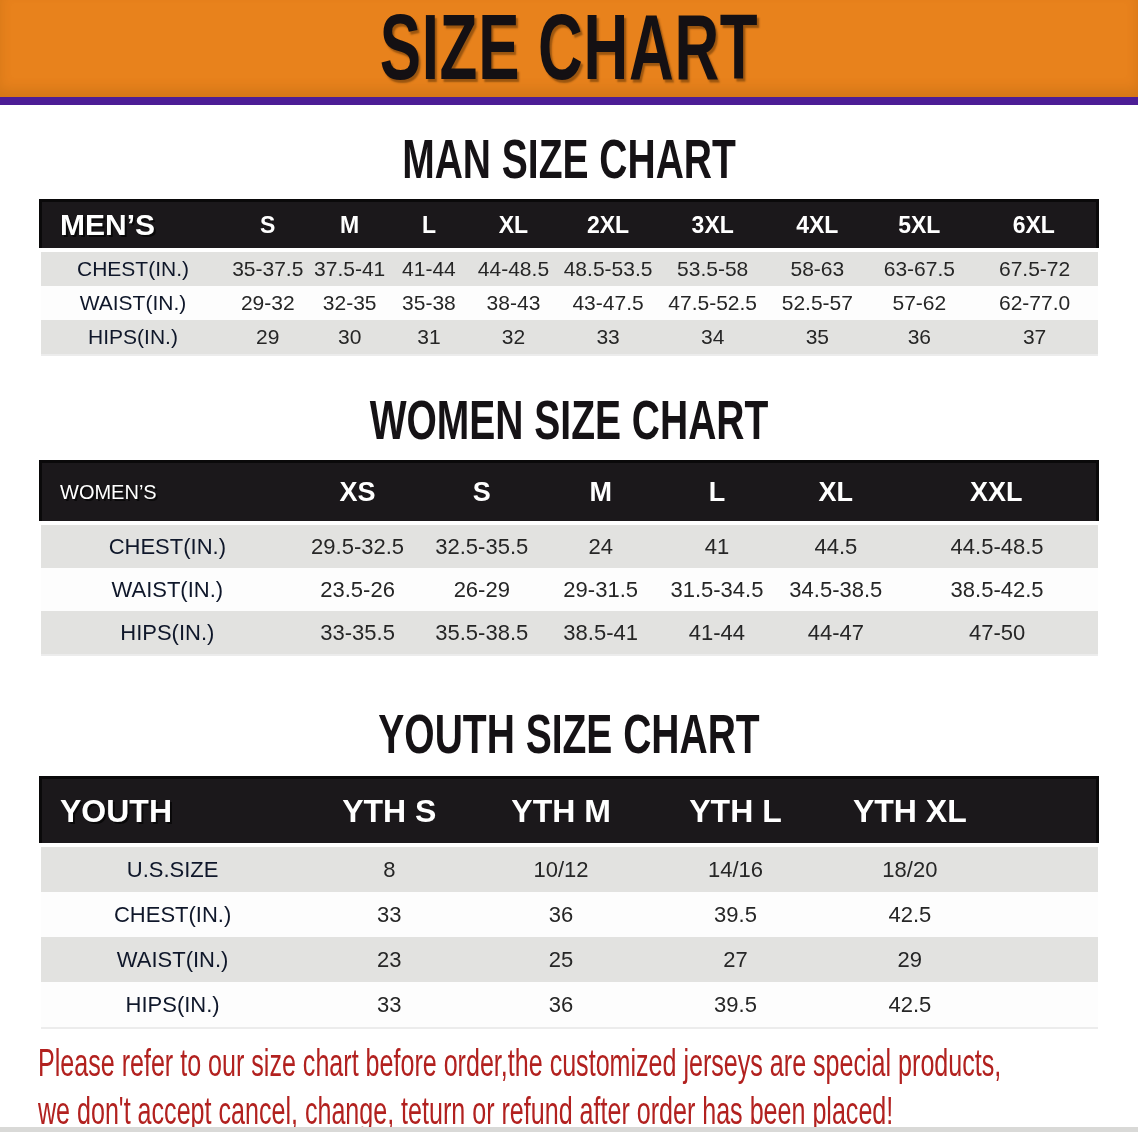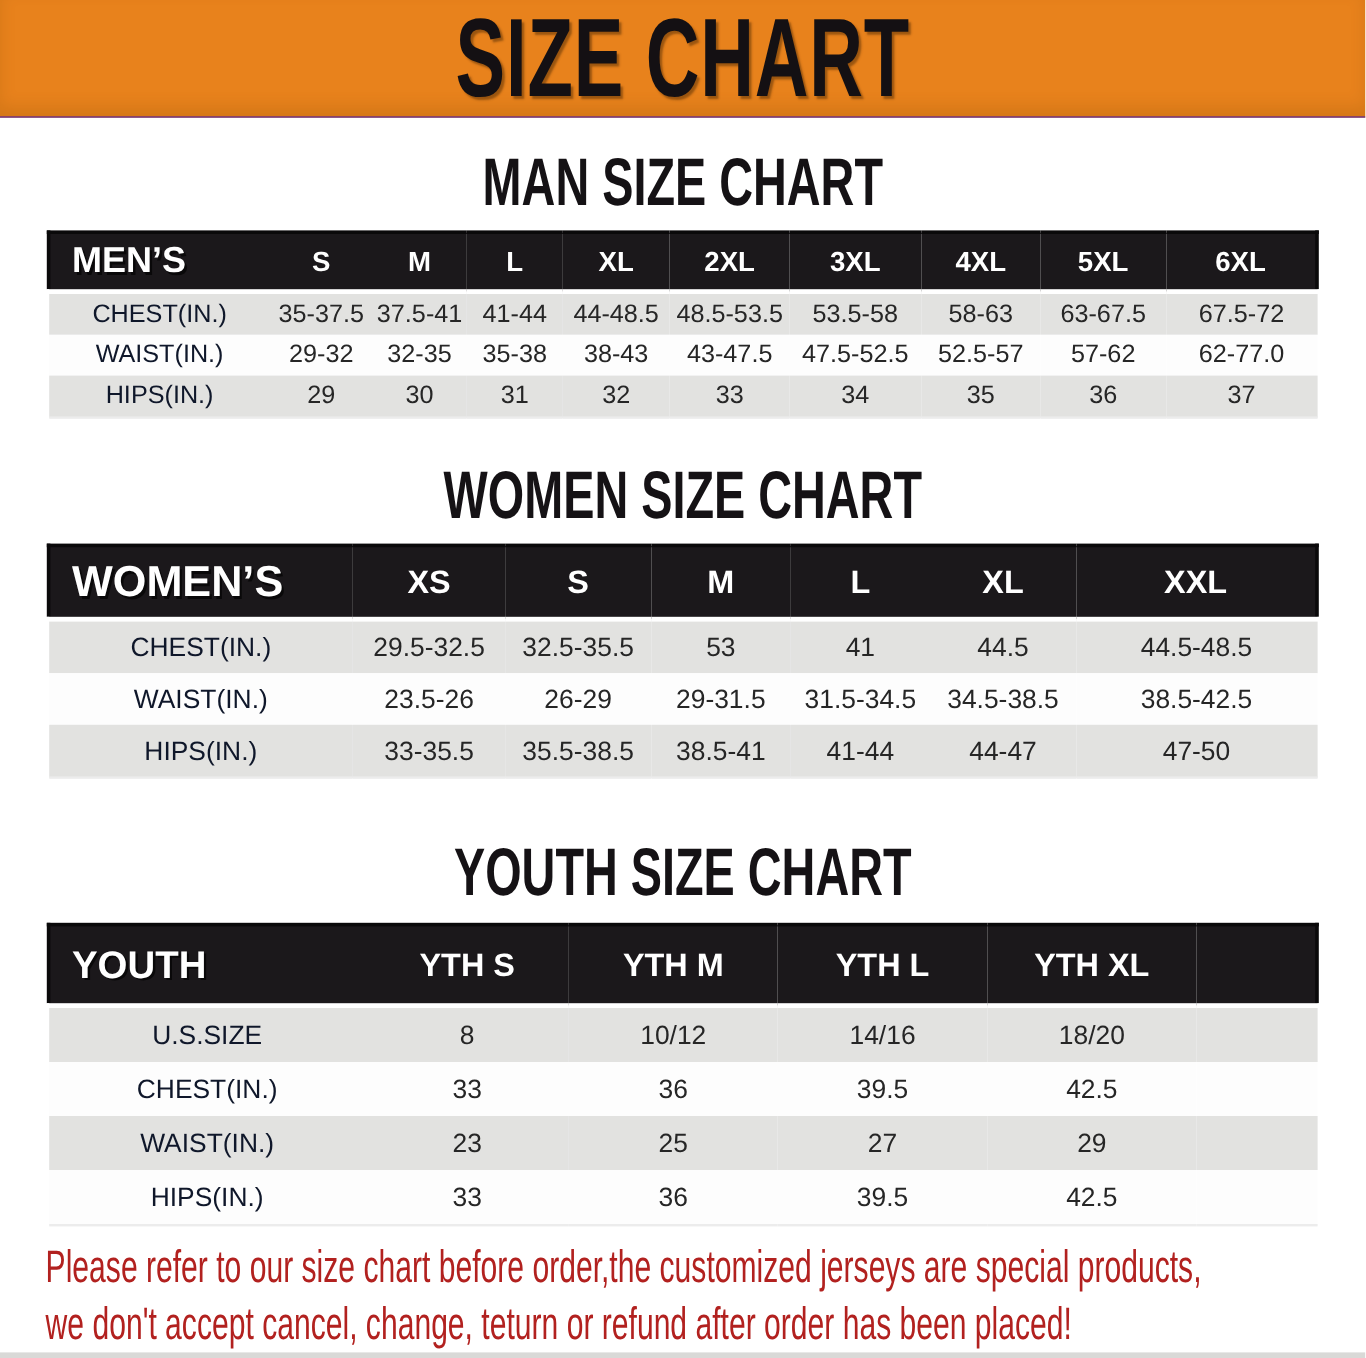--- a/index.html
+++ b/index.html
@@ -10,23 +10,23 @@
     margin: 0 auto;
     background: #ffffff;
     overflow: hidden;
     font-family: "Liberation Sans", sans-serif;
   }
 
   
   .banner {
     height: 97px;
     background: #e8821c;
-    border-bottom: 1px solid #4c1d95;
+    border-bottom: 8px solid #4c1d95;
     display: flex;
-    align-items: flex-start;
+    align-items: flex-end;
     justify-content: center;
     box-shadow: inset 0 -8px 12px rgba(130, 70, 0, 0.18);
   }
   .banner-title {
     margin: 0;
     font-size: 86px;
     font-weight: bold;
     color: #14101300;
     color: #141013;
     letter-spacing: 1px;
@@ -85,23 +85,23 @@
     white-space: nowrap;
   }
   table.size-table tbody tr.gray td { background: #e2e2e0; }
   table.size-table tbody td.row-label { color: #0f172a; }
 
   
   .s-men   thead th         { height: 46px; font-size: 23px; }
   .s-men   thead th.corner  { font-size: 30px; }
   .s-men   tbody td         { height: 34px; font-size: 21px; }
   .s-women thead th         { height: 58px; font-size: 27px; font-weight: normal; }
-  .s-women thead th.corner  { font-size: 36px; font-weight: bold; }
+  .s-women thead th.corner  { font-size: 20px; font-weight: normal; }
   .s-women tbody td         { height: 43px; font-size: 22px; }
-  .s-youth thead th         { height: 64px; font-size: 27px; font-weight: normal; }
+  .s-youth thead th         { height: 64px; font-size: 32px; font-weight: normal; }
   .s-youth thead th.corner  { font-size: 32px; font-weight: bold; }
   .s-youth tbody td         { height: 45px; font-size: 22px; }
 
   
   .notes { margin-top: 10px; padding-left: 38px; }
   .notes p {
     margin: 0;
     font-size: 38px;
     line-height: 48px;
     color: #b2211f;
@@ -222,21 +222,21 @@
                 <th>L</th>
                 <th>XL</th>
                 <th>XXL</th>
               </tr>
             </thead>
             <tbody>
               <tr class="gray">
                 <td class="row-label">CHEST(IN.)</td>
                 <td>29.5-32.5</td>
                 <td>32.5-35.5</td>
-                <td>53</td>
+                <td>24</td>
                 <td>41</td>
                 <td>44.5</td>
                 <td>44.5-48.5</td>
               </tr>
               <tr>
                 <td class="row-label">WAIST(IN.)</td>
                 <td>23.5-26</td>
                 <td>26-29</td>
                 <td>29-31.5</td>
                 <td>31.5-34.5</td>

